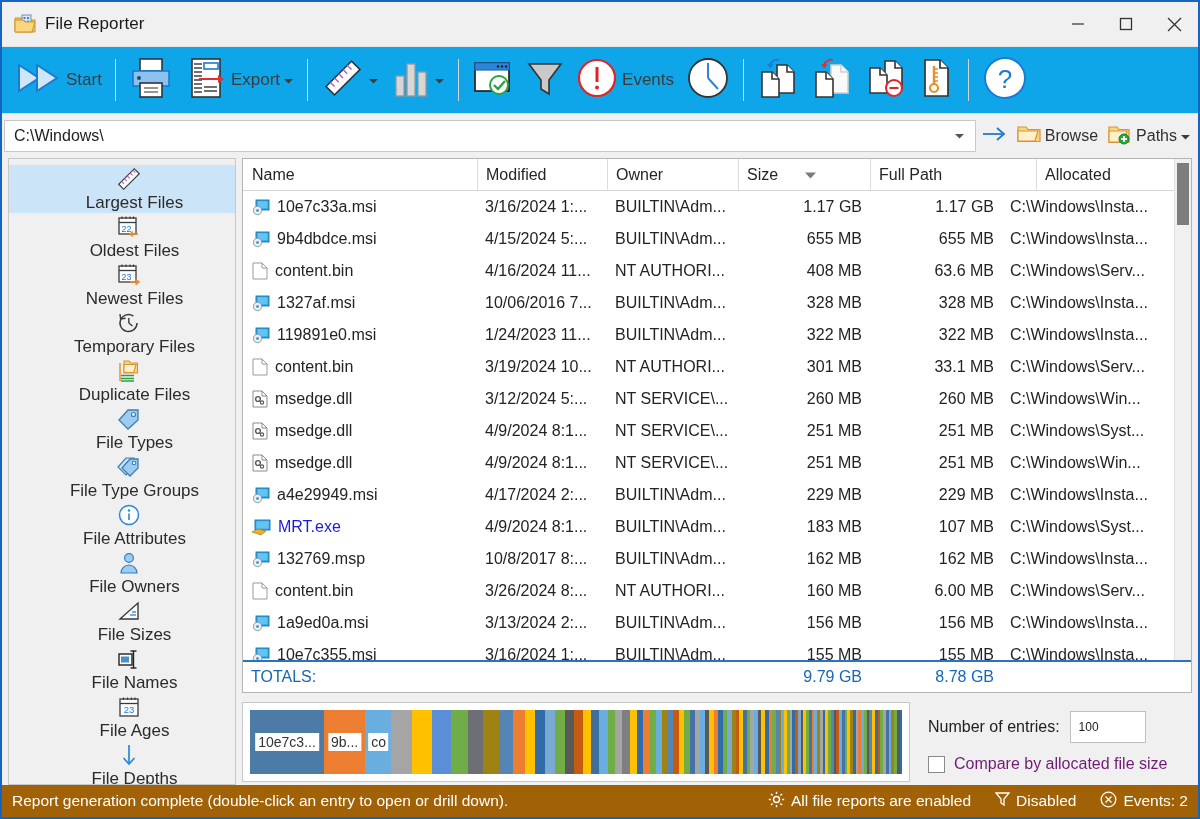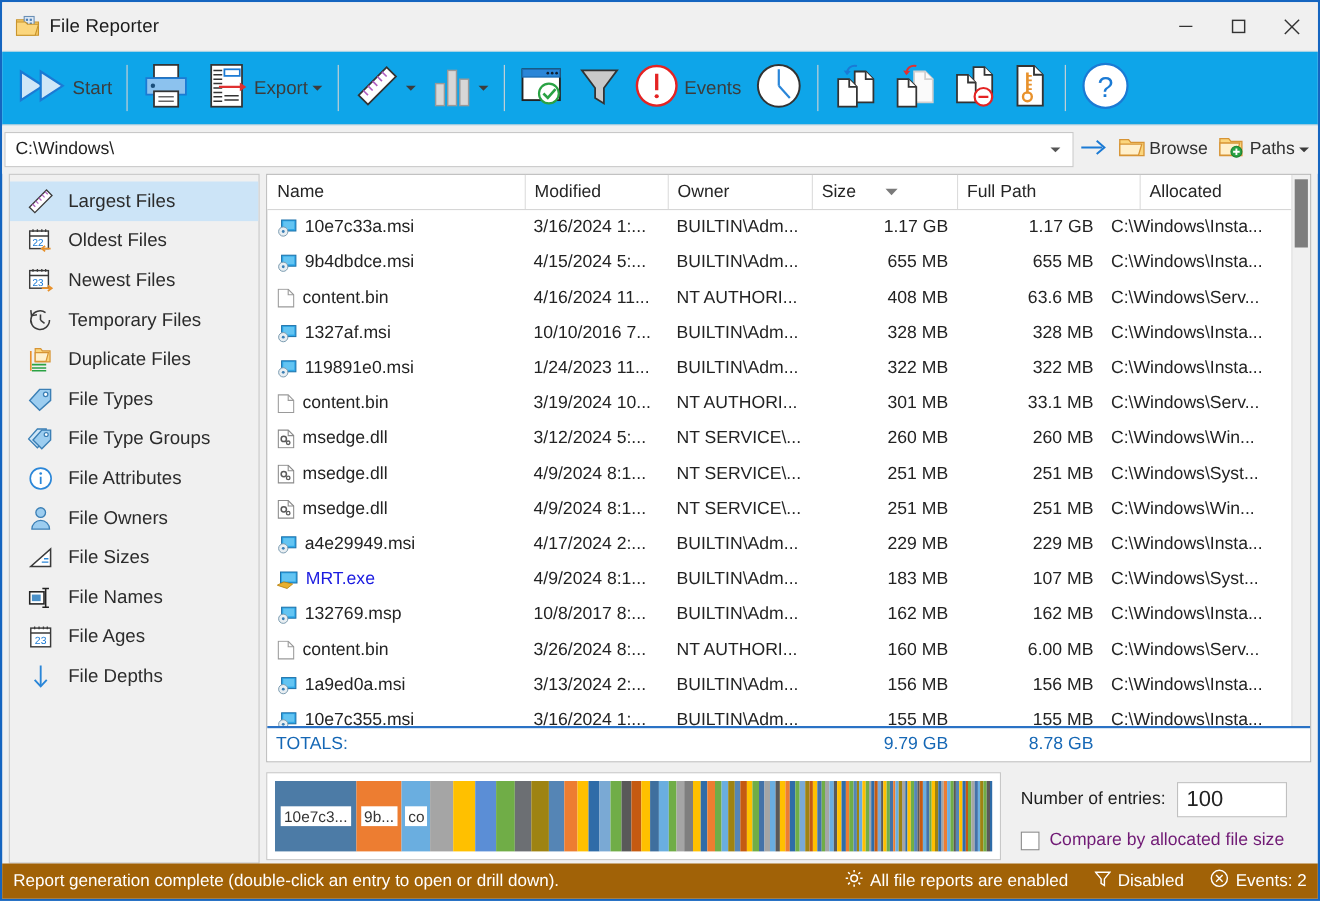--- a/index.html
+++ b/index.html
@@ -111,25 +111,26 @@
   
   .sidebar {
     width: 228px;
     flex: 0 0 228px;
     background: #f0f0f0;
     border: 1px solid #c8c8c8;
     padding-top: 6px;
     overflow: hidden;
   }
   .side-item {
-    height: 36px;
+    height: 48px;
     display: flex;
     align-items: center;
     padding-left: 14px;
     cursor: default;
+    flex-direction: column;
   }
   .side-item.selected { background: #cce4f7; }
   .side-ico {
     width: 28px; flex: 0 0 28px;
     display: flex; align-items: center; justify-content: center;
   }
   .side-label {
     margin-left: 11px;
     font-size: 17px;
     color: #2b2b2b;
@@ -266,24 +267,24 @@
     margin-left: 18px;
     display: flex;
     flex-direction: column;
     justify-content: center;
     gap: 12px;
   }
   .opt-row { display: flex; align-items: center; }
   .opt-label { font-size: 16px; color: #202020; }
   .num-input {
     margin-left: 10px;
-    width: 100px; height: 32px;
+    width: 76px; height: 32px;
     background: #fff;
     border: 1px solid #c0c0c0;
-    font-size: 20px;
+    font-size: 12px;
     color: #222;
     display: flex; align-items: center;
     padding-left: 8px;
   }
   .cb {
     width: 17px; height: 17px;
     border: 1px solid #8a8a8a;
     background: #fff;
     flex: 0 0 17px;
   }
@@ -858,21 +859,21 @@
                     <span style="display: flex; align-items: center; flex: 0 0 auto;">
                       <svg width="18" height="18" viewBox="0 0 18 18">
                         <rect x="4" y="2" width="13" height="10" fill="#2fa8e8" stroke="#1b6fa8" stroke-width="0.9"></rect>
                         <rect x="5.5" y="3.2" width="10" height="7" fill="#63c4f2"></rect>
                         <circle cx="5.5" cy="12.5" r="4.2" fill="#e8eef2" stroke="#7a9bb0" stroke-width="0.9"></circle>
                         <circle cx="5.5" cy="12.5" r="1.3" fill="#3b7fb5"></circle>
                       </svg>
                     </span>
                     <span class="fname">1327af.msi</span>
                   </div>
-                  <div class="cell c-mod">10/10/2016 7...</div>
+                  <div class="cell c-mod">10/06/2016 7...</div>
                   <div class="cell c-own">BUILTIN\Adm...</div>
                   <div class="cell c-size r">328 MB</div>
                   <div class="cell c-allo r">328 MB</div>
                   <div class="cell c-path">C:\Windows\Insta...</div>
                 </div>
                 <div class="row">
                   <div class="cell name c-name">
                     <span style="display: flex; align-items: center; flex: 0 0 auto;">
                       <svg width="18" height="18" viewBox="0 0 18 18">
                         <rect x="4" y="2" width="13" height="10" fill="#2fa8e8" stroke="#1b6fa8" stroke-width="0.9"></rect>

